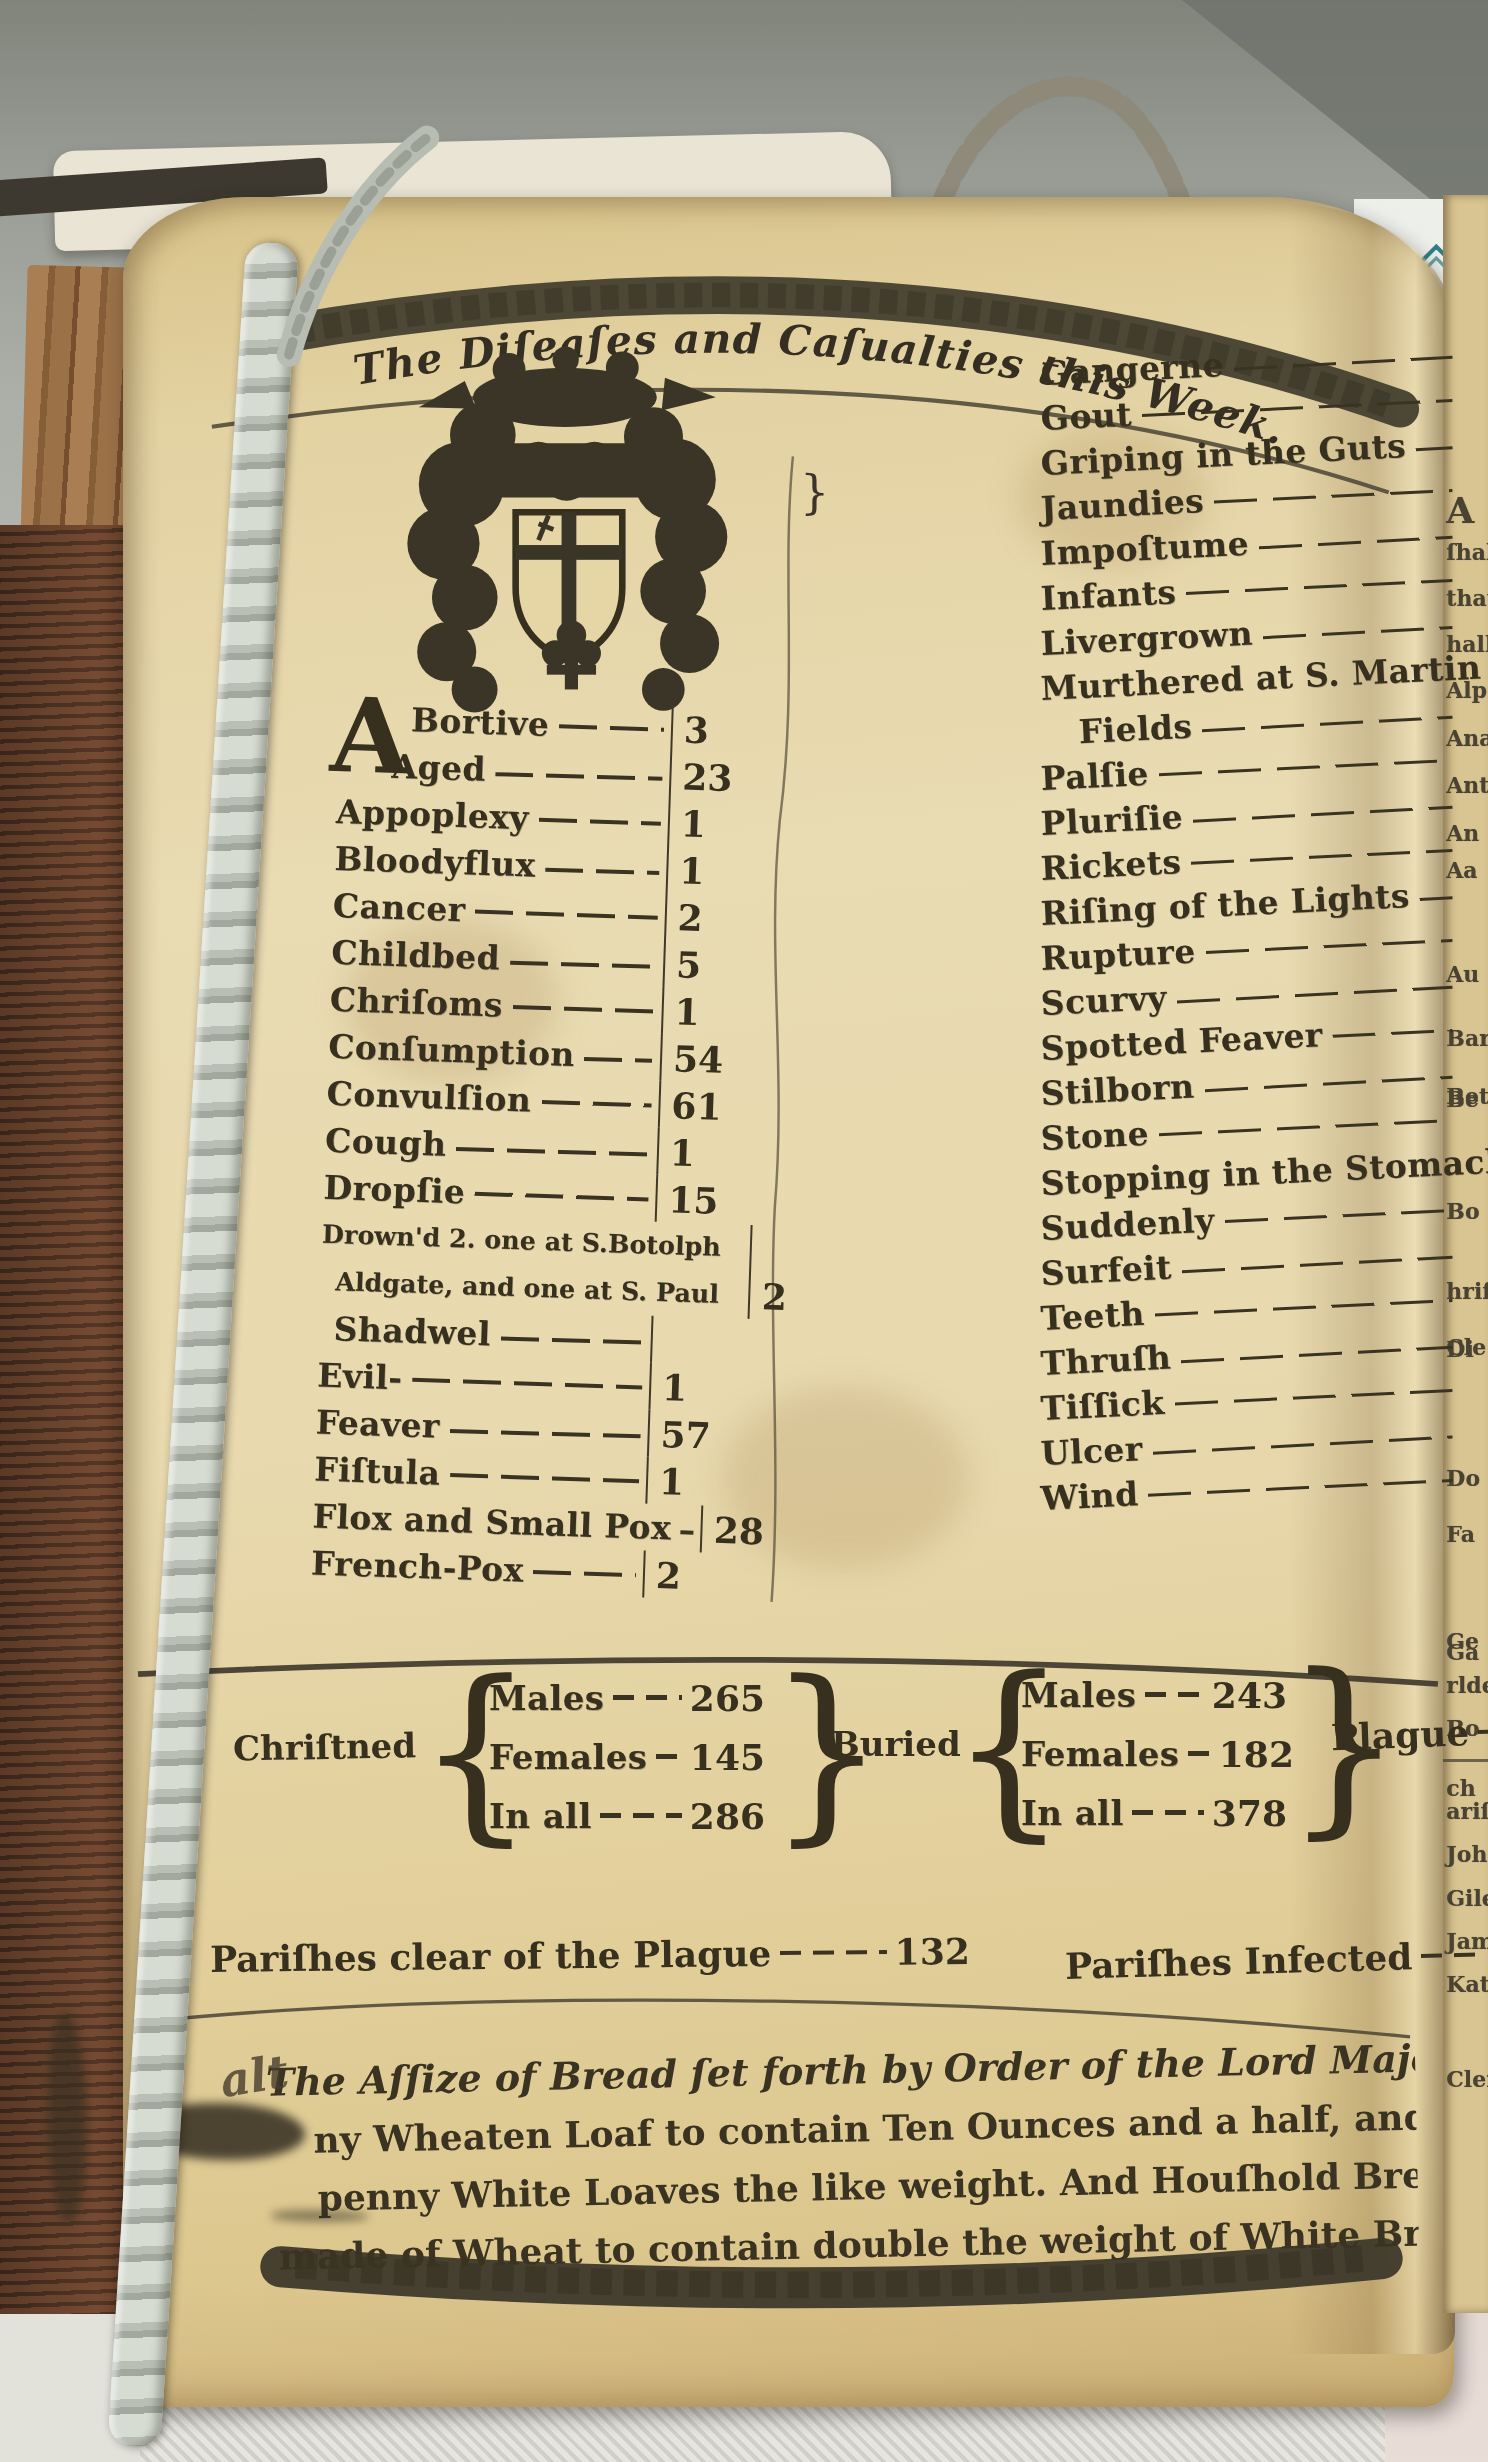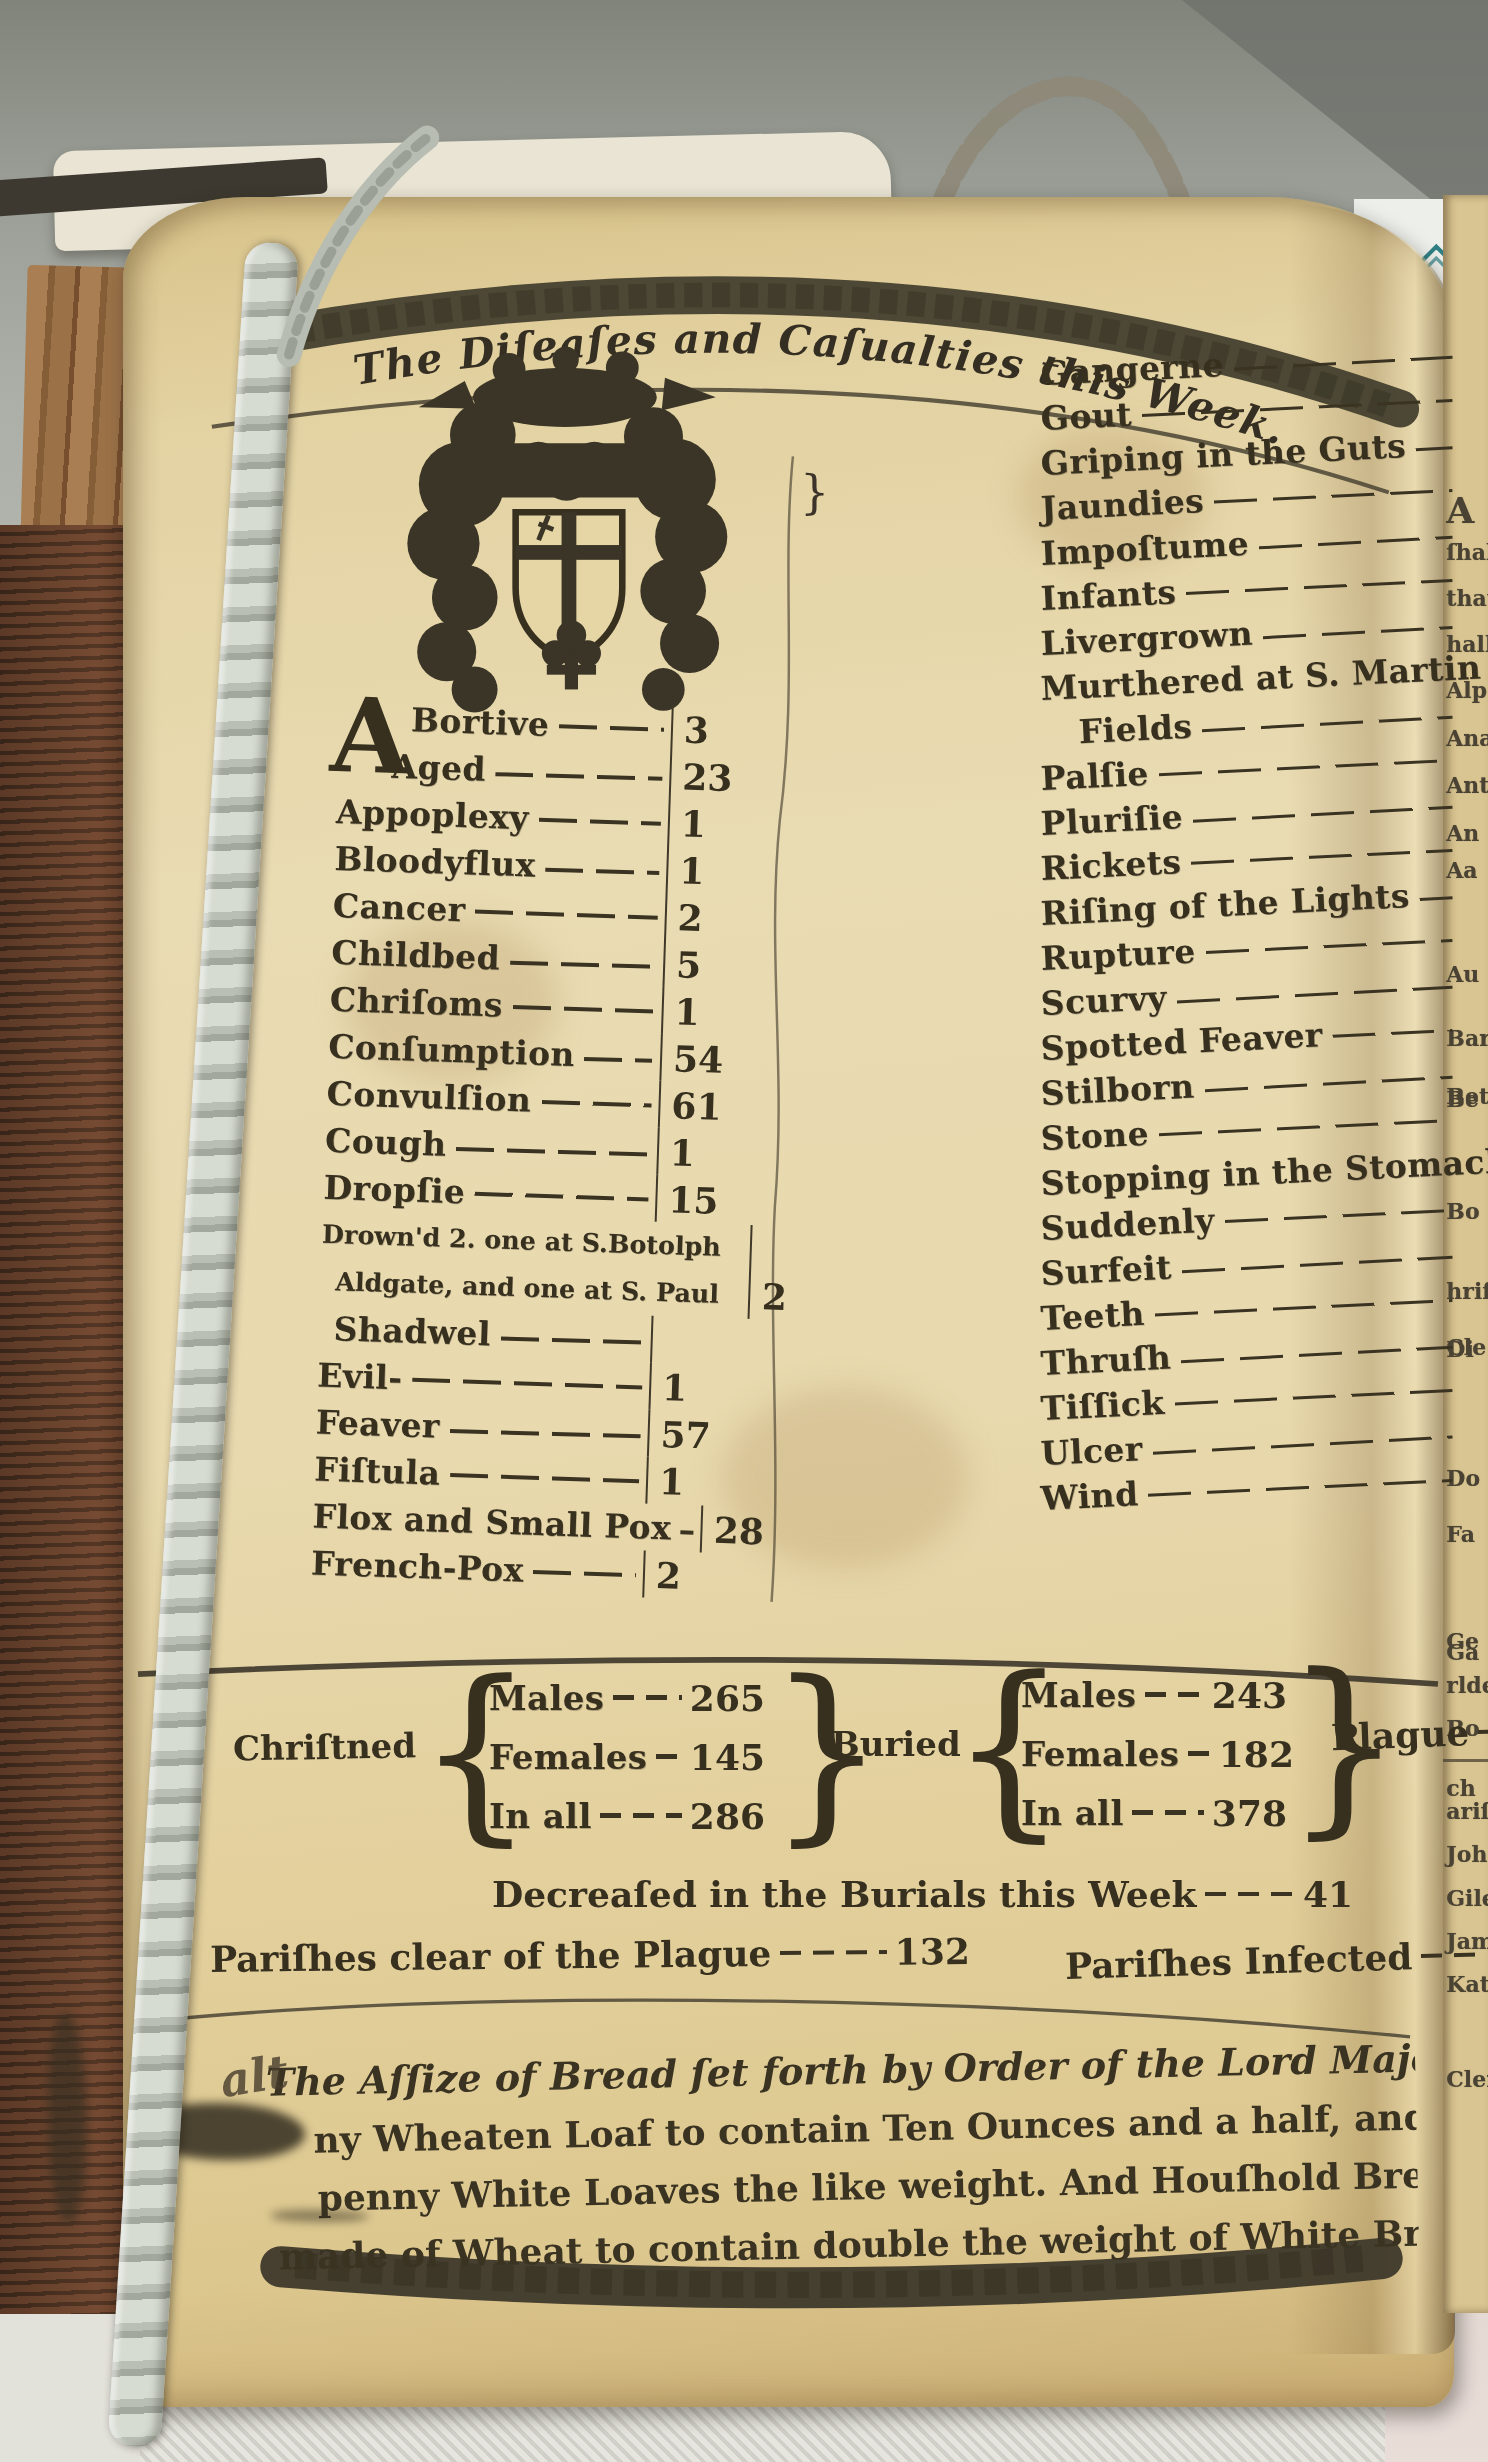--- a/index.html
+++ b/index.html
@@ -451,25 +451,20 @@
         <span class="sval">378</span>
       </div>
   </div>
   <span class="brace" style="left:1285px;top:1653px">}</span>
   <div class="line" style="left:1331px;top:1714px;width:123px;transform:rotate(-2deg)">
     <span>Plague</span>
       <span class="dash"></span>
       <span class="sval"></span>
   </div>
 
-  <div class="line" style="left:492px;top:1873px">
-    <span>Decreaſed in the Burials this Week</span>
-      <span class="dash" style="min-width:90px"></span>
-      <span class="sval">41</span>
-  </div>
   <div class="line" style="left:210px;top:1934px;transform:rotate(-.6deg)">
     <span>Pariſhes clear of the Plague</span>
       <span class="dash" style="min-width:107px"></span>
       <span class="sval">132</span>
   </div>
   <div class="line" style="left:1065px;top:1939px;transform:rotate(-1.6deg)">
     <span>Pariſhes Infected</span>
       <span class="dash" style="min-width:66px"></span>
       <span class="sval"></span>
   </div>

